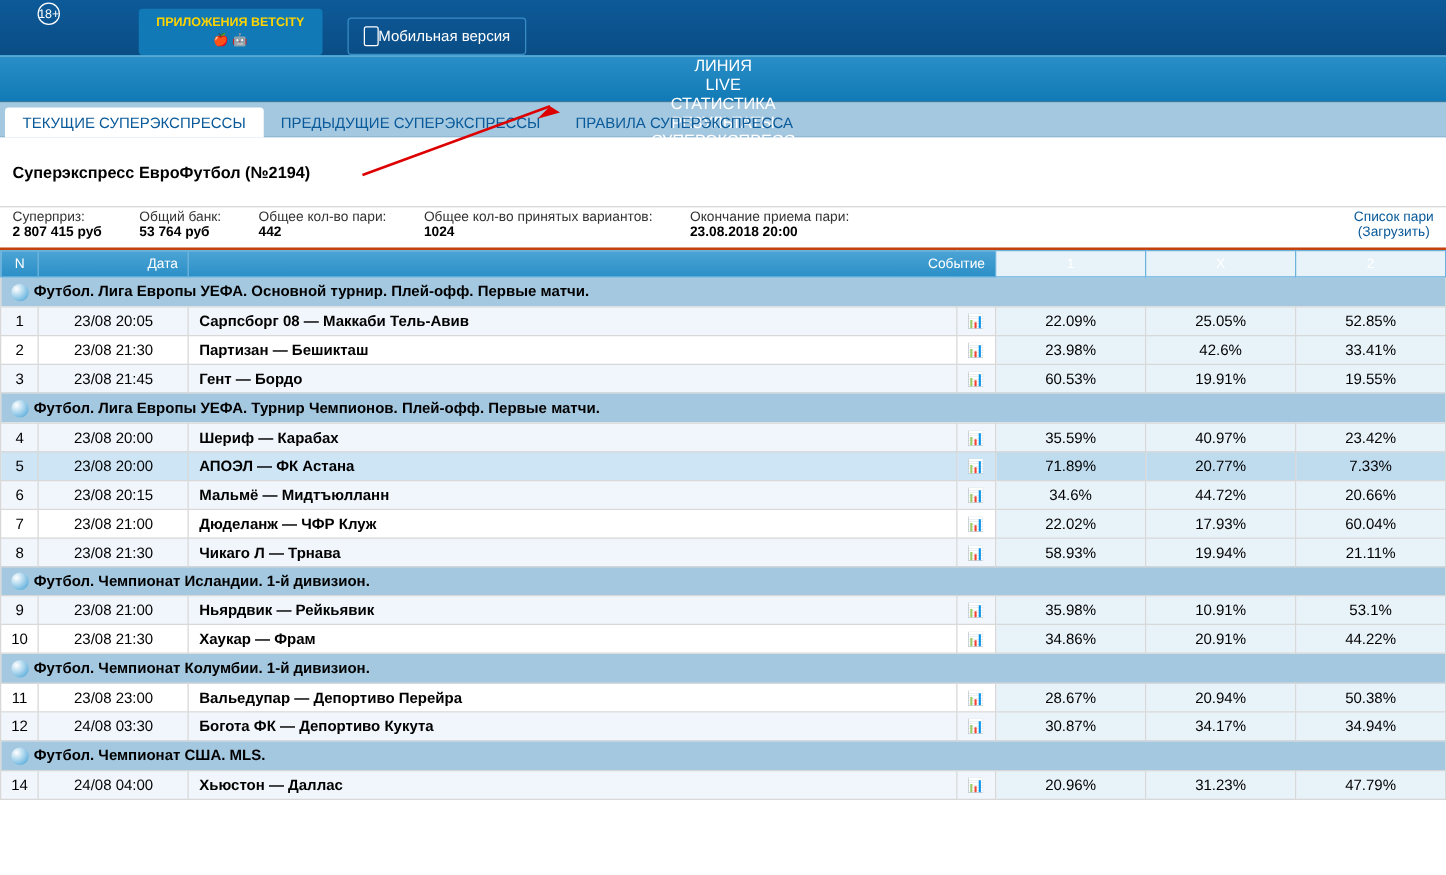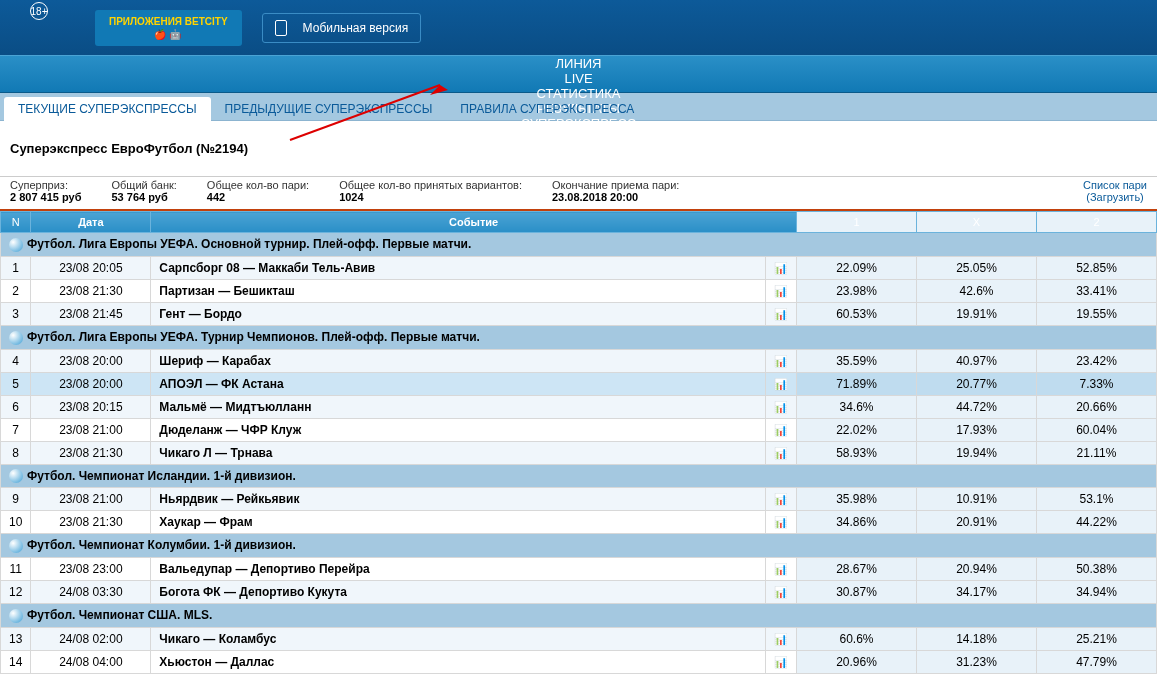--- a/index.html
+++ b/index.html
@@ -1,44 +1,44 @@
 <!DOCTYPE html>
 <html><head>
 <meta charset="utf-8">
 <style>
 * { margin: 0; padding: 0; box-sizing: border-box; }
 body { font-family: Arial, sans-serif; font-size: 12px; background: #fff; width: 1157px; }
 
-.top-bar { background: linear-gradient(#0d5a99, #0a4d85); height: 55px; display: flex; align-items: center; padding: 0 10px; color: #fff; position: relative; }
+.top-bar { background: linear-gradient(#0d5a99, #0a4d85); height: 44px; display: flex; align-items: flex-end; padding: 0 26px; color: #fff; position: relative; }
 .age-badge { position: absolute; left: 30px; top: 2px; color: #fff; font-size: 10px; border: 1px solid #fff; border-radius: 50%; width: 18px; height: 18px; display: flex; align-items: center; justify-content: center; }
 .app-btn { background: #1179b5; padding: 6px 14px; margin-left: 85px; border-radius: 3px; text-align: center; font-size: 10px; }
 .app-btn .yellow { color: #ffd400; font-weight: bold; }
 .app-icons { color: #7dc242; margin-top: 2px; }
-.mobile-btn { margin-left: 20px; border: 1px solid #3a8cc5; border-radius: 3px; padding: 6px 12px; display: flex; align-items: center; gap: 16px; font-size: 12px; }
+.mobile-btn { margin-left: 20px; border: 1px solid #3a8cc5; border-radius: 3px; padding: 6px 12px; display: flex; align-items: center; gap: 0; font-size: 12px; }
 .mobile-icon { width: 12px; height: 16px; border: 1px solid #fff; border-radius: 2px; display: inline-block; }
 
 .main-nav { background: linear-gradient(#2a8fc7, #1179b5); height: 38px; display: flex; align-items: center; padding: 0 10px; border-top: 1px solid #4ba3d4; border-bottom: 1px solid #0a5a8a; flex-direction: column; }
 .main-nav a { color: #fff; text-decoration: none; padding: 0 16px; font-size: 13px; font-weight: normal; height: 38px; display: flex; align-items: center; }
 
 .sub-nav { background: #a4c8e0; height: 28px; display: flex; align-items: center; padding: 0 4px; border-bottom: 1px solid #8cb4d0; }
 .sub-nav a { color: #0a5a99; text-decoration: none; padding: 0 14px; font-size: 12px; height: 24px; display: flex; align-items: center; margin-top: 4px; }
 .sub-nav a.active { background: #fff; border-radius: 3px 3px 0 0; }
 
 .title-bar { background: #fff; padding: 20px 10px; font-weight: bold; font-size: 13px; border-bottom: 1px solid #ccc; }
 
 .info-bar { background: #fff; display: flex; padding: 2px 10px 6px; font-size: 11px; border-bottom: 2px solid #c2410c; }
 .info-item { margin-right: 30px; }
 .info-item .label { color: #333; }
 .info-item .value { font-weight: bold; }
 .info-links { margin-left: auto; text-align: center; }
 .info-links a { color: #0a5a99; text-decoration: none; display: block; }
 
 .table { width: 100%; border-collapse: collapse; }
 .table th { background: linear-gradient(#4ba3d4, #2a8fc7); color: #fff; font-weight: normal; font-size: 11px; padding: 4px 8px; border: 1px solid #6bb3dc; text-align: center; }
-.table th.left { text-align: center; font-weight: bold; }
+.table th.left { text-align: right; }
 .table td { padding: 4px 8px; border: 1px solid #d8d8d8; font-size: 12px; }
 .table tr.group td { background: #a4c8e0; font-weight: bold; padding: 4px 8px; }
 .table tr.row td { background: #fff; }
 .table tr.row:nth-child(even) td { background: #f0f6fb; }
 .table tr.row.selected td { background: #cde5f5; }
 .col-n { width: 30px; text-align: center; }
 .col-date { width: 120px; text-align: center; }
 .col-event { text-align: left; }
 .col-chart { width: 30px; text-align: center; }
 .col-odd { width: 120px; text-align: center; background: #e8f2f9 !important; }
@@ -236,29 +236,20 @@
         <td class="col-event"><b>Богота ФК — Депортиво Кукута</b></td>
         <td class="col-chart"><span class="chart-icon">📊</span></td>
         <td class="col-odd">30.87%</td>
         <td class="col-odd">34.17%</td>
         <td class="col-odd">34.94%</td>
       </tr>
       <tr class="group">
         <td colspan="7"><span class="ball-icon"></span>Футбол. Чемпионат США. MLS.</td>
       </tr>
       <tr class="row">
-        <td class="col-n">13</td>
-        <td class="col-date">24/08 02:00</td>
-        <td class="col-event"><b>Чикаго — Коламбус</b></td>
-        <td class="col-chart"><span class="chart-icon">📊</span></td>
-        <td class="col-odd">60.6%</td>
-        <td class="col-odd">14.18%</td>
-        <td class="col-odd">25.21%</td>
-      </tr>
-      <tr class="row">
         <td class="col-n">14</td>
         <td class="col-date">24/08 04:00</td>
         <td class="col-event"><b>Хьюстон — Даллас</b></td>
         <td class="col-chart"><span class="chart-icon">📊</span></td>
         <td class="col-odd">20.96%</td>
         <td class="col-odd">31.23%</td>
         <td class="col-odd">47.79%</td>
       </tr>
     </tbody>
 </table>

